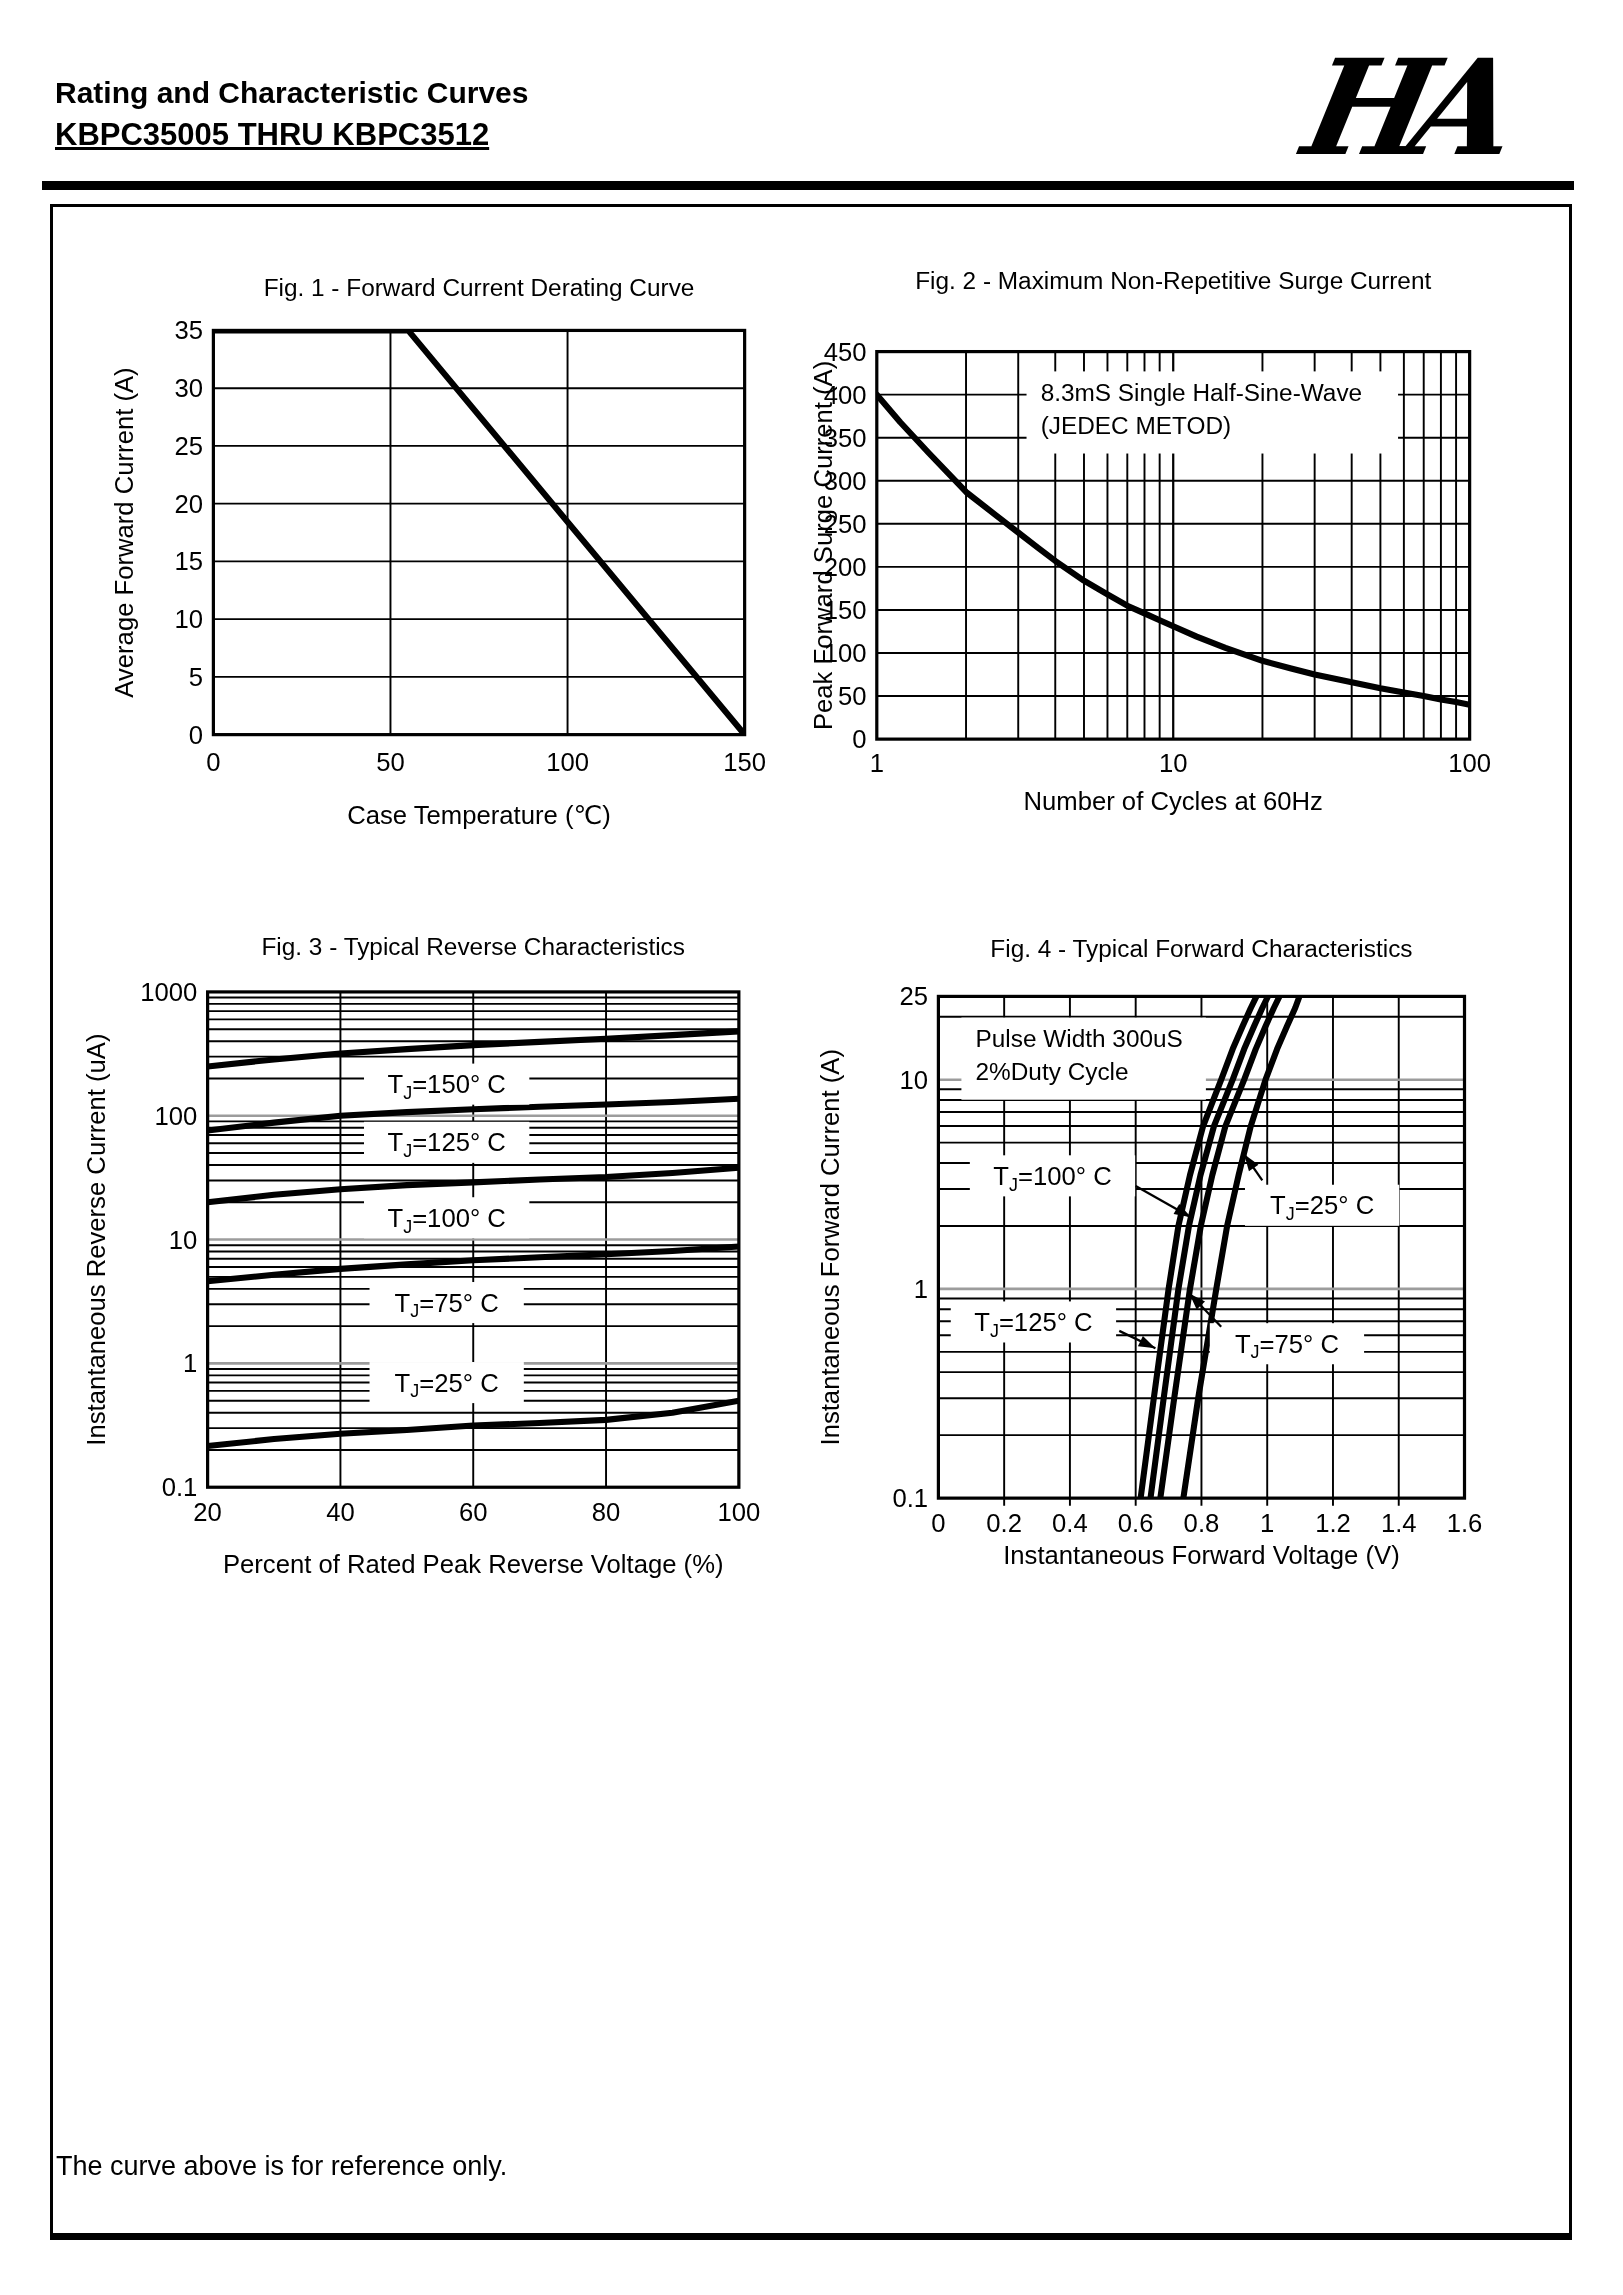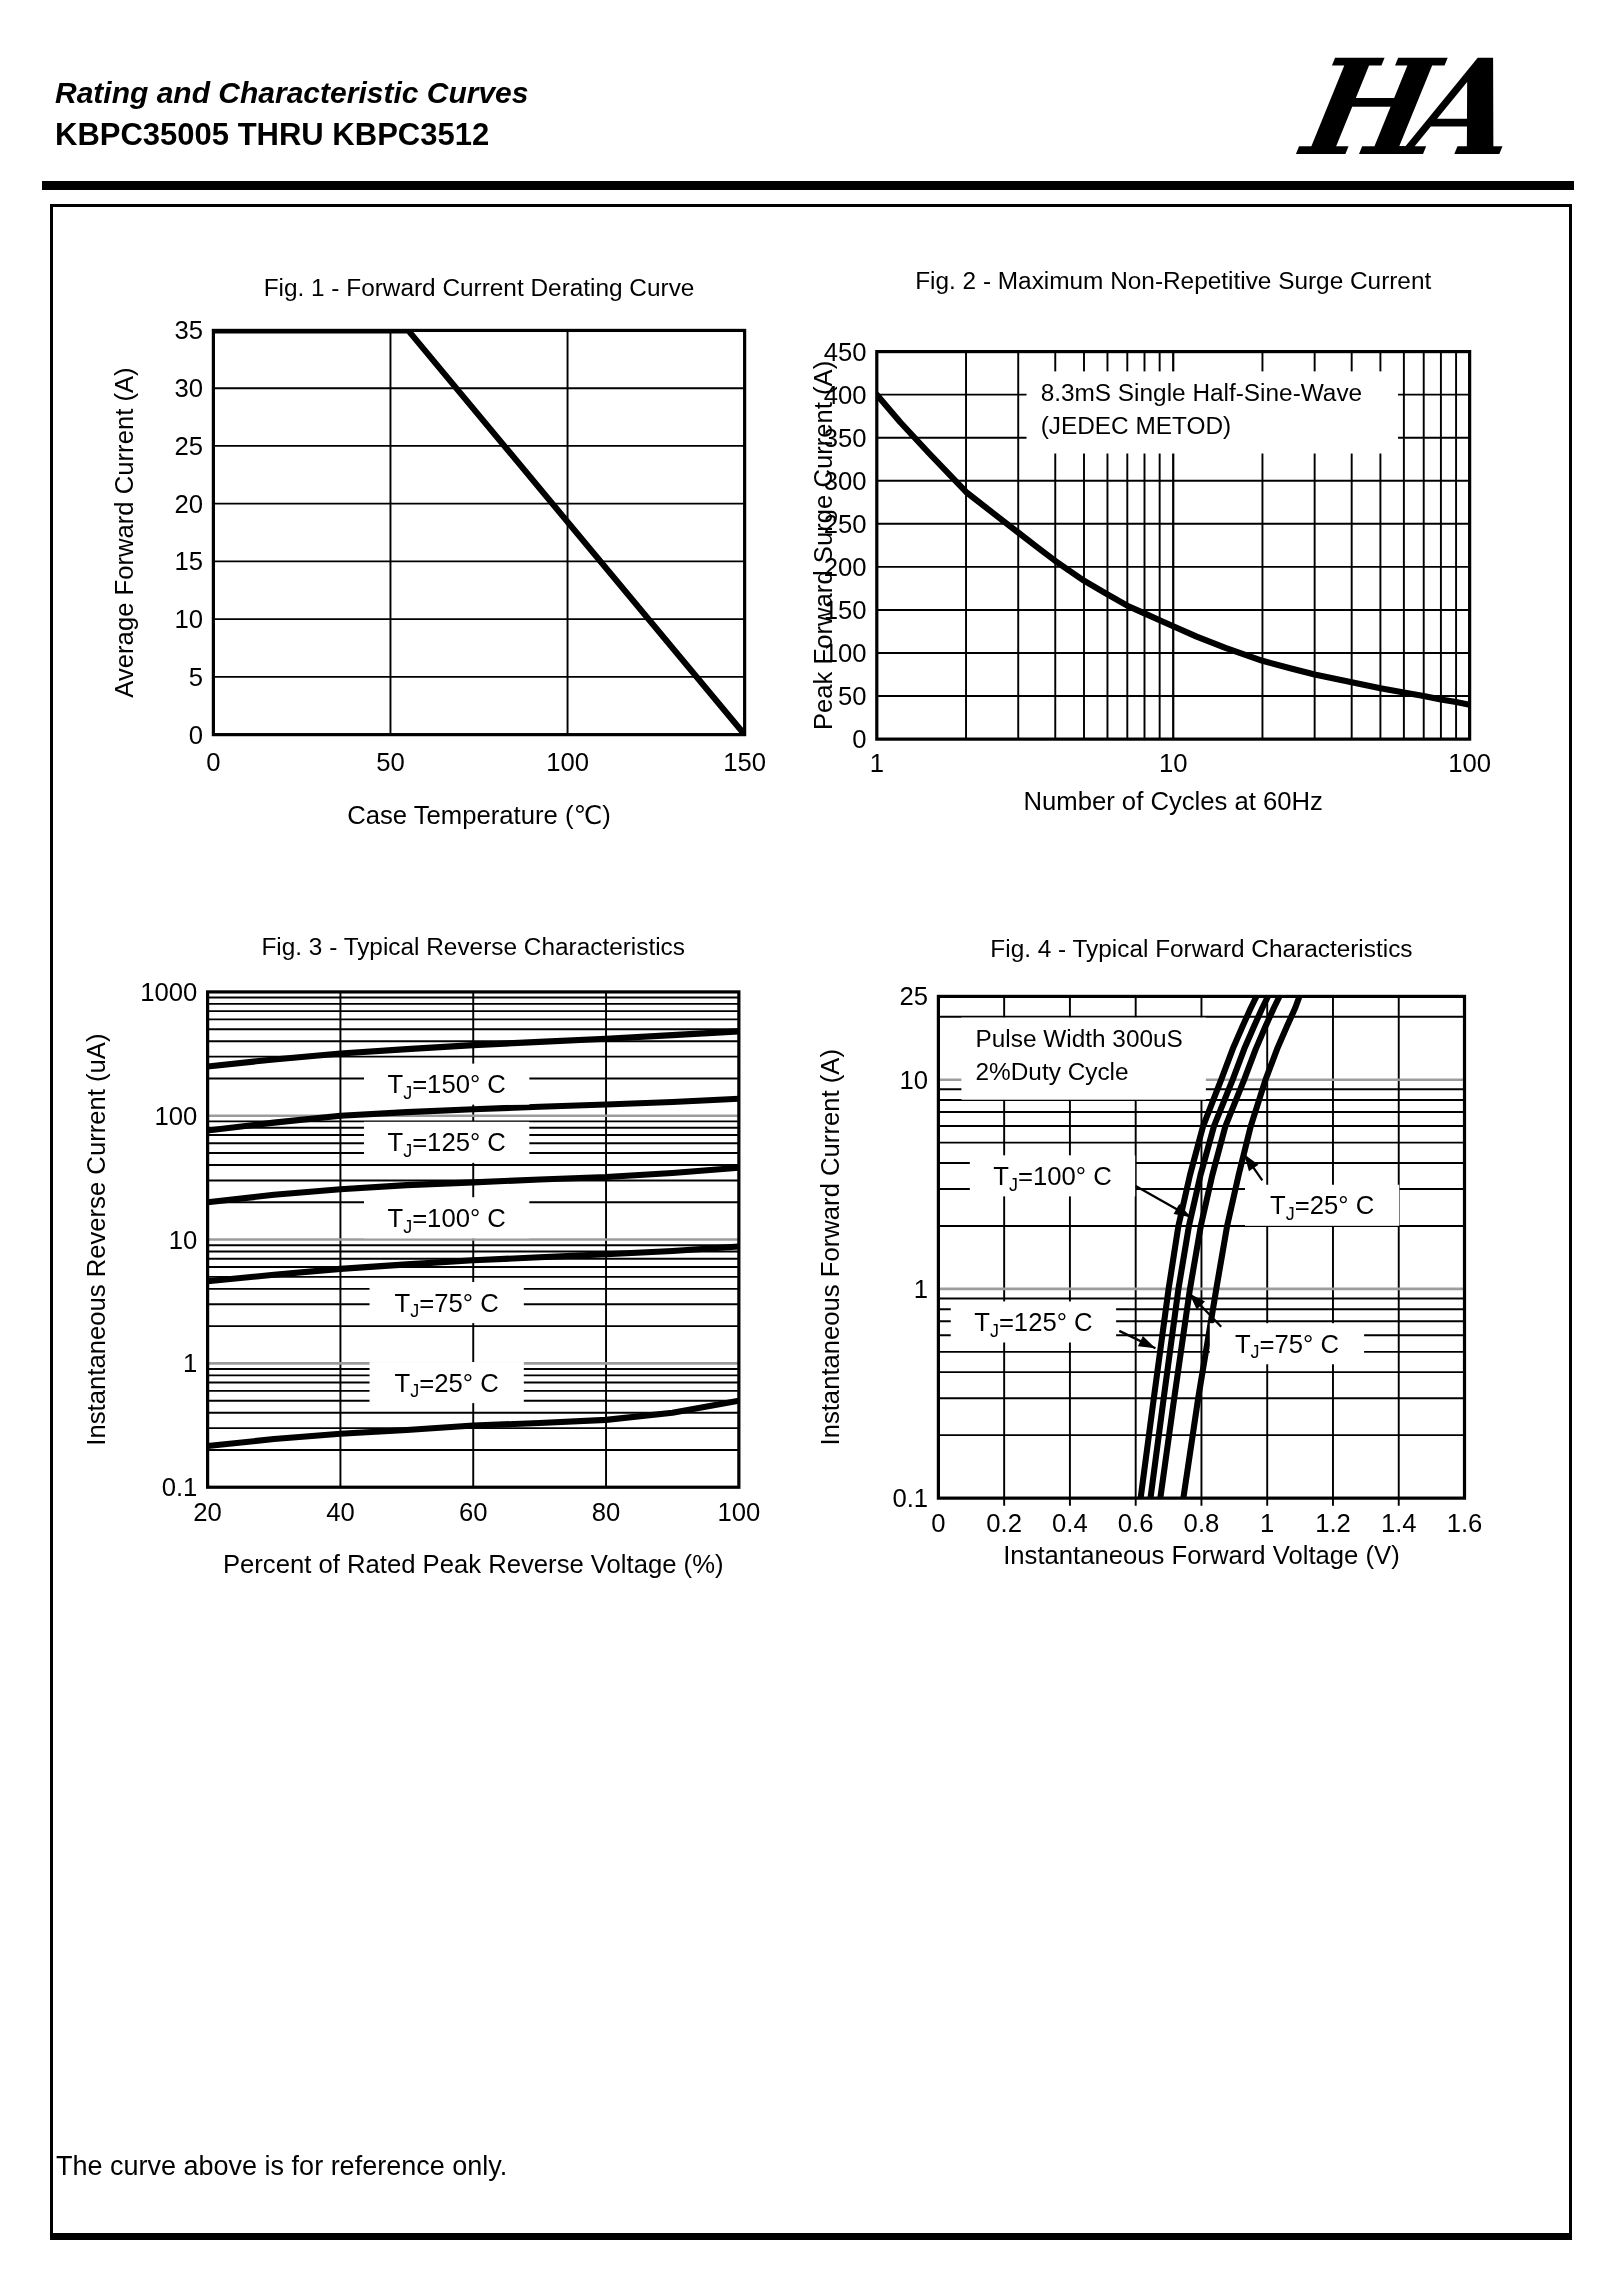--- a/index.html
+++ b/index.html
@@ -1,18 +1,18 @@
 <!DOCTYPE html>
 <html style="font-size:10.3px"><head>
 <meta charset="utf-8">
 <style>
   html,body{margin:0;padding:0;background:#ffffff;}
   body{width:1624px;height:2295px;position:relative;font-family:"Liberation Sans","DejaVu Sans",sans-serif;color:#000;}
-  .page-title-line1{position:absolute;left:55px;top:76px;font-size:30px;font-weight:bold;letter-spacing:0px;font-style:italic;}
-  .page-title-line2{position:absolute;left:55px;top:117px;font-size:31px;font-weight:bold;}
+  .page-title-line1{position:absolute;left:55px;top:76px;font-size:30px;font-weight:bold;letter-spacing:0px;}
+  .page-title-line2{position:absolute;left:55px;top:117px;font-size:31px;font-weight:bold;text-decoration:underline;}
   .logo{position:absolute;left:1309px;top:56px;font-family:"DejaVu Serif","Liberation Serif",serif;font-style:italic;font-weight:bold;font-size:132px;line-height:103px;letter-spacing:-19px;transform:skewX(-12deg);}
   .header-bar{position:absolute;left:42px;top:181px;width:1532px;height:9px;background:#000;}
   .content-box{position:absolute;left:50px;top:204px;width:1522px;height:2036px;border:3.2px solid #000;border-bottom:7.7px solid #000;box-sizing:border-box;background:#fff;}
   .footer-note{position:absolute;left:56px;top:2151px;font-size:27px;text-align:right;}
   #charts-svg{position:absolute;left:0;top:0;}
   #charts-svg text{font-family:"Liberation Sans","DejaVu Sans",sans-serif;fill:#000;}
 </style>
 </head>
 <body>
 

